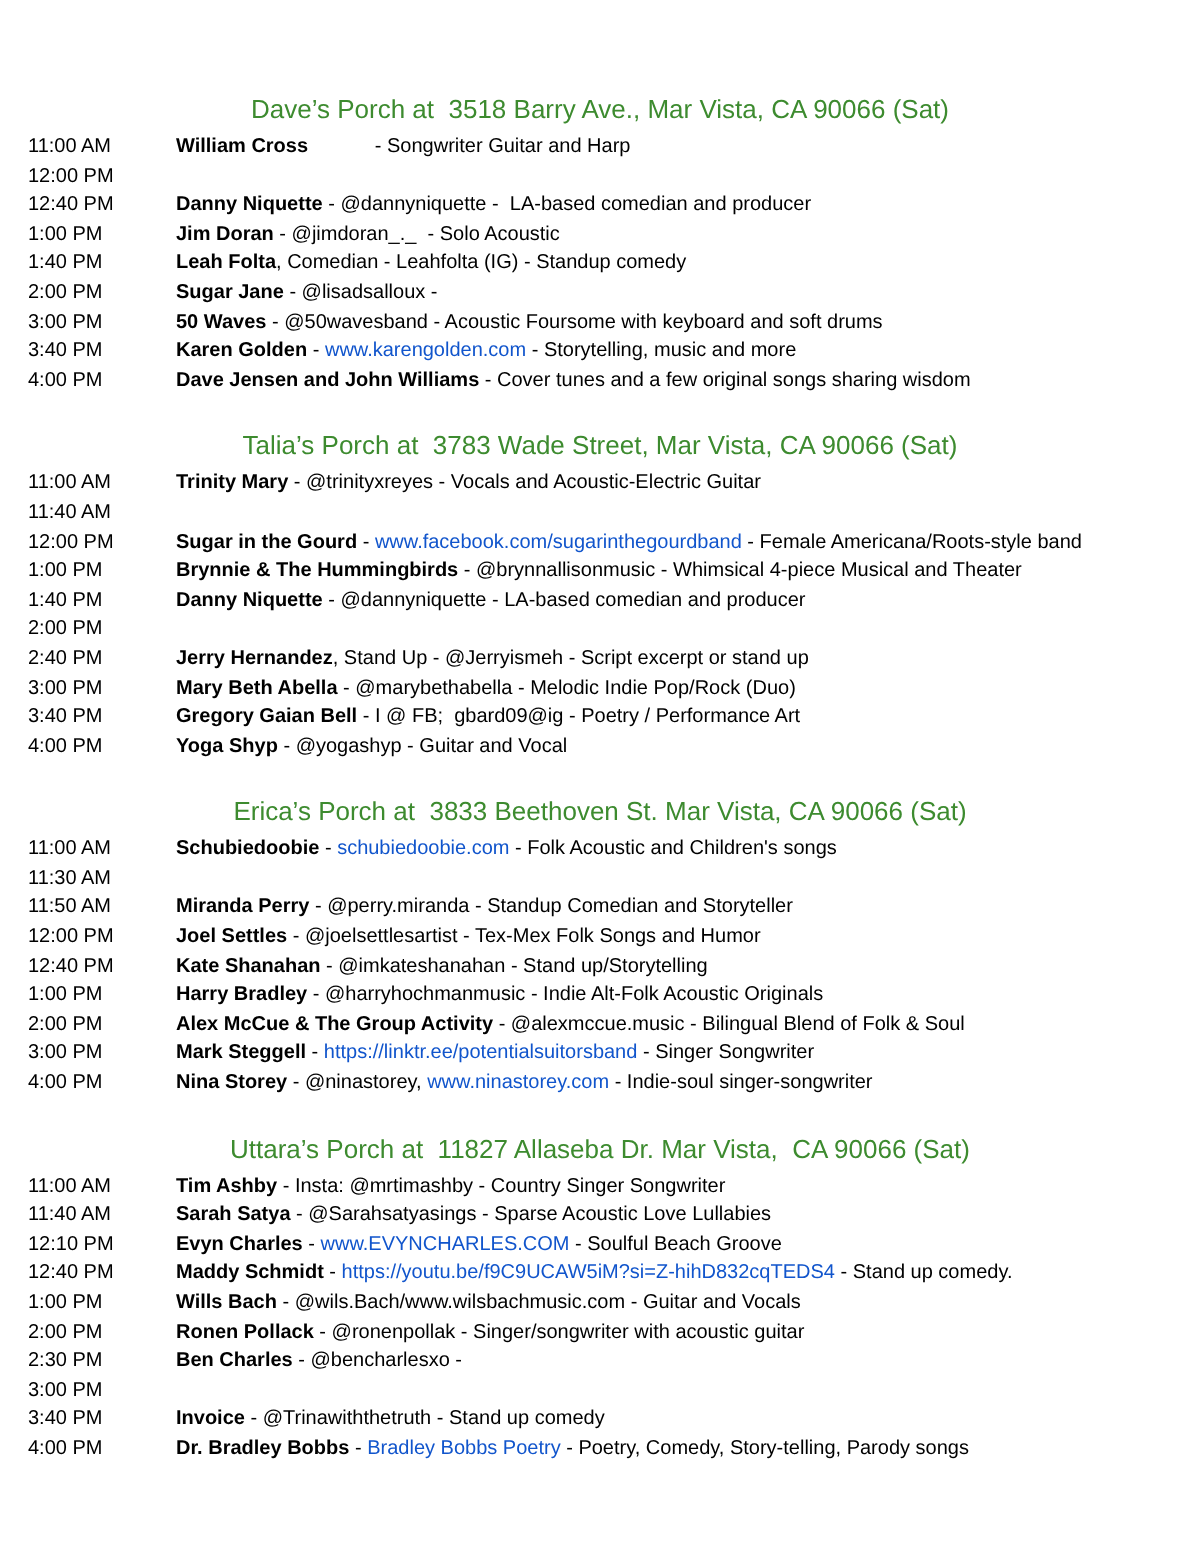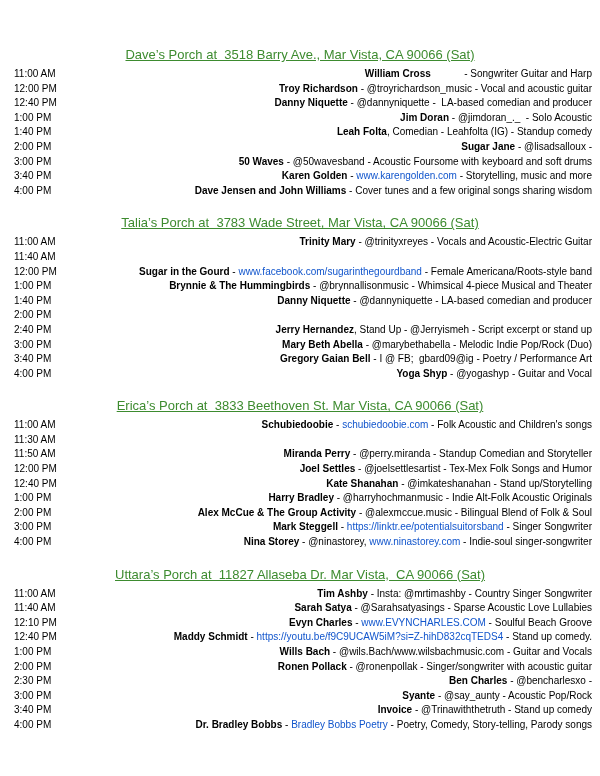--- a/index.html
+++ b/index.html
@@ -14,63 +14,60 @@
     padding-top:47px;
     width:600px;
   }
   .section { margin-bottom:17px; }
   .section-title {
     text-align:center;
     font-size:13px;
     line-height:15px;
     margin-bottom:5px;
     color:#3d8b2f;
-    text-decoration:underline;
     white-space:pre-wrap;
     font-weight:400;
   }
   .row {
     display:flex;
     font-size:10px;
     line-height:14.6px;
     align-items:baseline;
   }
   .time {
     flex:none;
     width:74px;
     padding-left:14px;
     box-sizing:content-box;
     white-space:pre;
   }
   .content {
     white-space:pre-wrap;
     flex:1 1 auto;
     padding-right:8px;
-    text-align:right;
   }
   .seg-b { font-weight:bold; }
   .seg-p { font-weight:400; }
   .seg-l {
     color:#1155cc;
     cursor:pointer;
   }
 </style>
 </head>
 <body>
 
 <div class="doc">
     <div class="section">
       <div class="section-title">Dave’s Porch at  3518 Barry Ave., Mar Vista, CA 90066 (Sat)</div>
       <div class="row">
         <span class="time">11:00 AM</span>
         <span class="content"><span class="seg-b">William Cross</span><span class="seg-p">            - Songwriter Guitar and Harp</span></span>
       </div>
       <div class="row">
         <span class="time">12:00 PM</span>
-        <span class="content"><span class="seg-b">Troy Richardson</span><span class="seg-p"> - @troyrichardson_music - Vocal and acoustic guitar</span></span>
       </div>
       <div class="row">
         <span class="time">12:40 PM</span>
         <span class="content"><span class="seg-b">Danny Niquette</span><span class="seg-p"> - @dannyniquette -  LA-based comedian and producer</span></span>
       </div>
       <div class="row">
         <span class="time">1:00 PM</span>
         <span class="content"><span class="seg-b">Jim Doran</span><span class="seg-p"> - @jimdoran_._  - Solo Acoustic</span></span>
       </div>
       <div class="row">
@@ -198,21 +195,20 @@
       <div class="row">
         <span class="time">2:00 PM</span>
         <span class="content"><span class="seg-b">Ronen Pollack</span><span class="seg-p"> - @ronenpollak - Singer/songwriter with acoustic guitar</span></span>
       </div>
       <div class="row">
         <span class="time">2:30 PM</span>
         <span class="content"><span class="seg-b">Ben Charles</span><span class="seg-p"> - @bencharlesxo -</span></span>
       </div>
       <div class="row">
         <span class="time">3:00 PM</span>
-        <span class="content"><span class="seg-b">Syante</span><span class="seg-p"> - @say_aunty - Acoustic Pop/Rock</span></span>
       </div>
       <div class="row">
         <span class="time">3:40 PM</span>
         <span class="content"><span class="seg-b">Invoice</span><span class="seg-p"> - @Trinawiththetruth - Stand up comedy</span></span>
       </div>
       <div class="row">
         <span class="time">4:00 PM</span>
         <span class="content"><span class="seg-b">Dr. Bradley Bobbs</span><span class="seg-p"> - </span><span class="seg-l">Bradley Bobbs Poetry</span><span class="seg-p"> - Poetry, Comedy, Story-telling, Parody songs</span></span>
       </div>
     </div>

